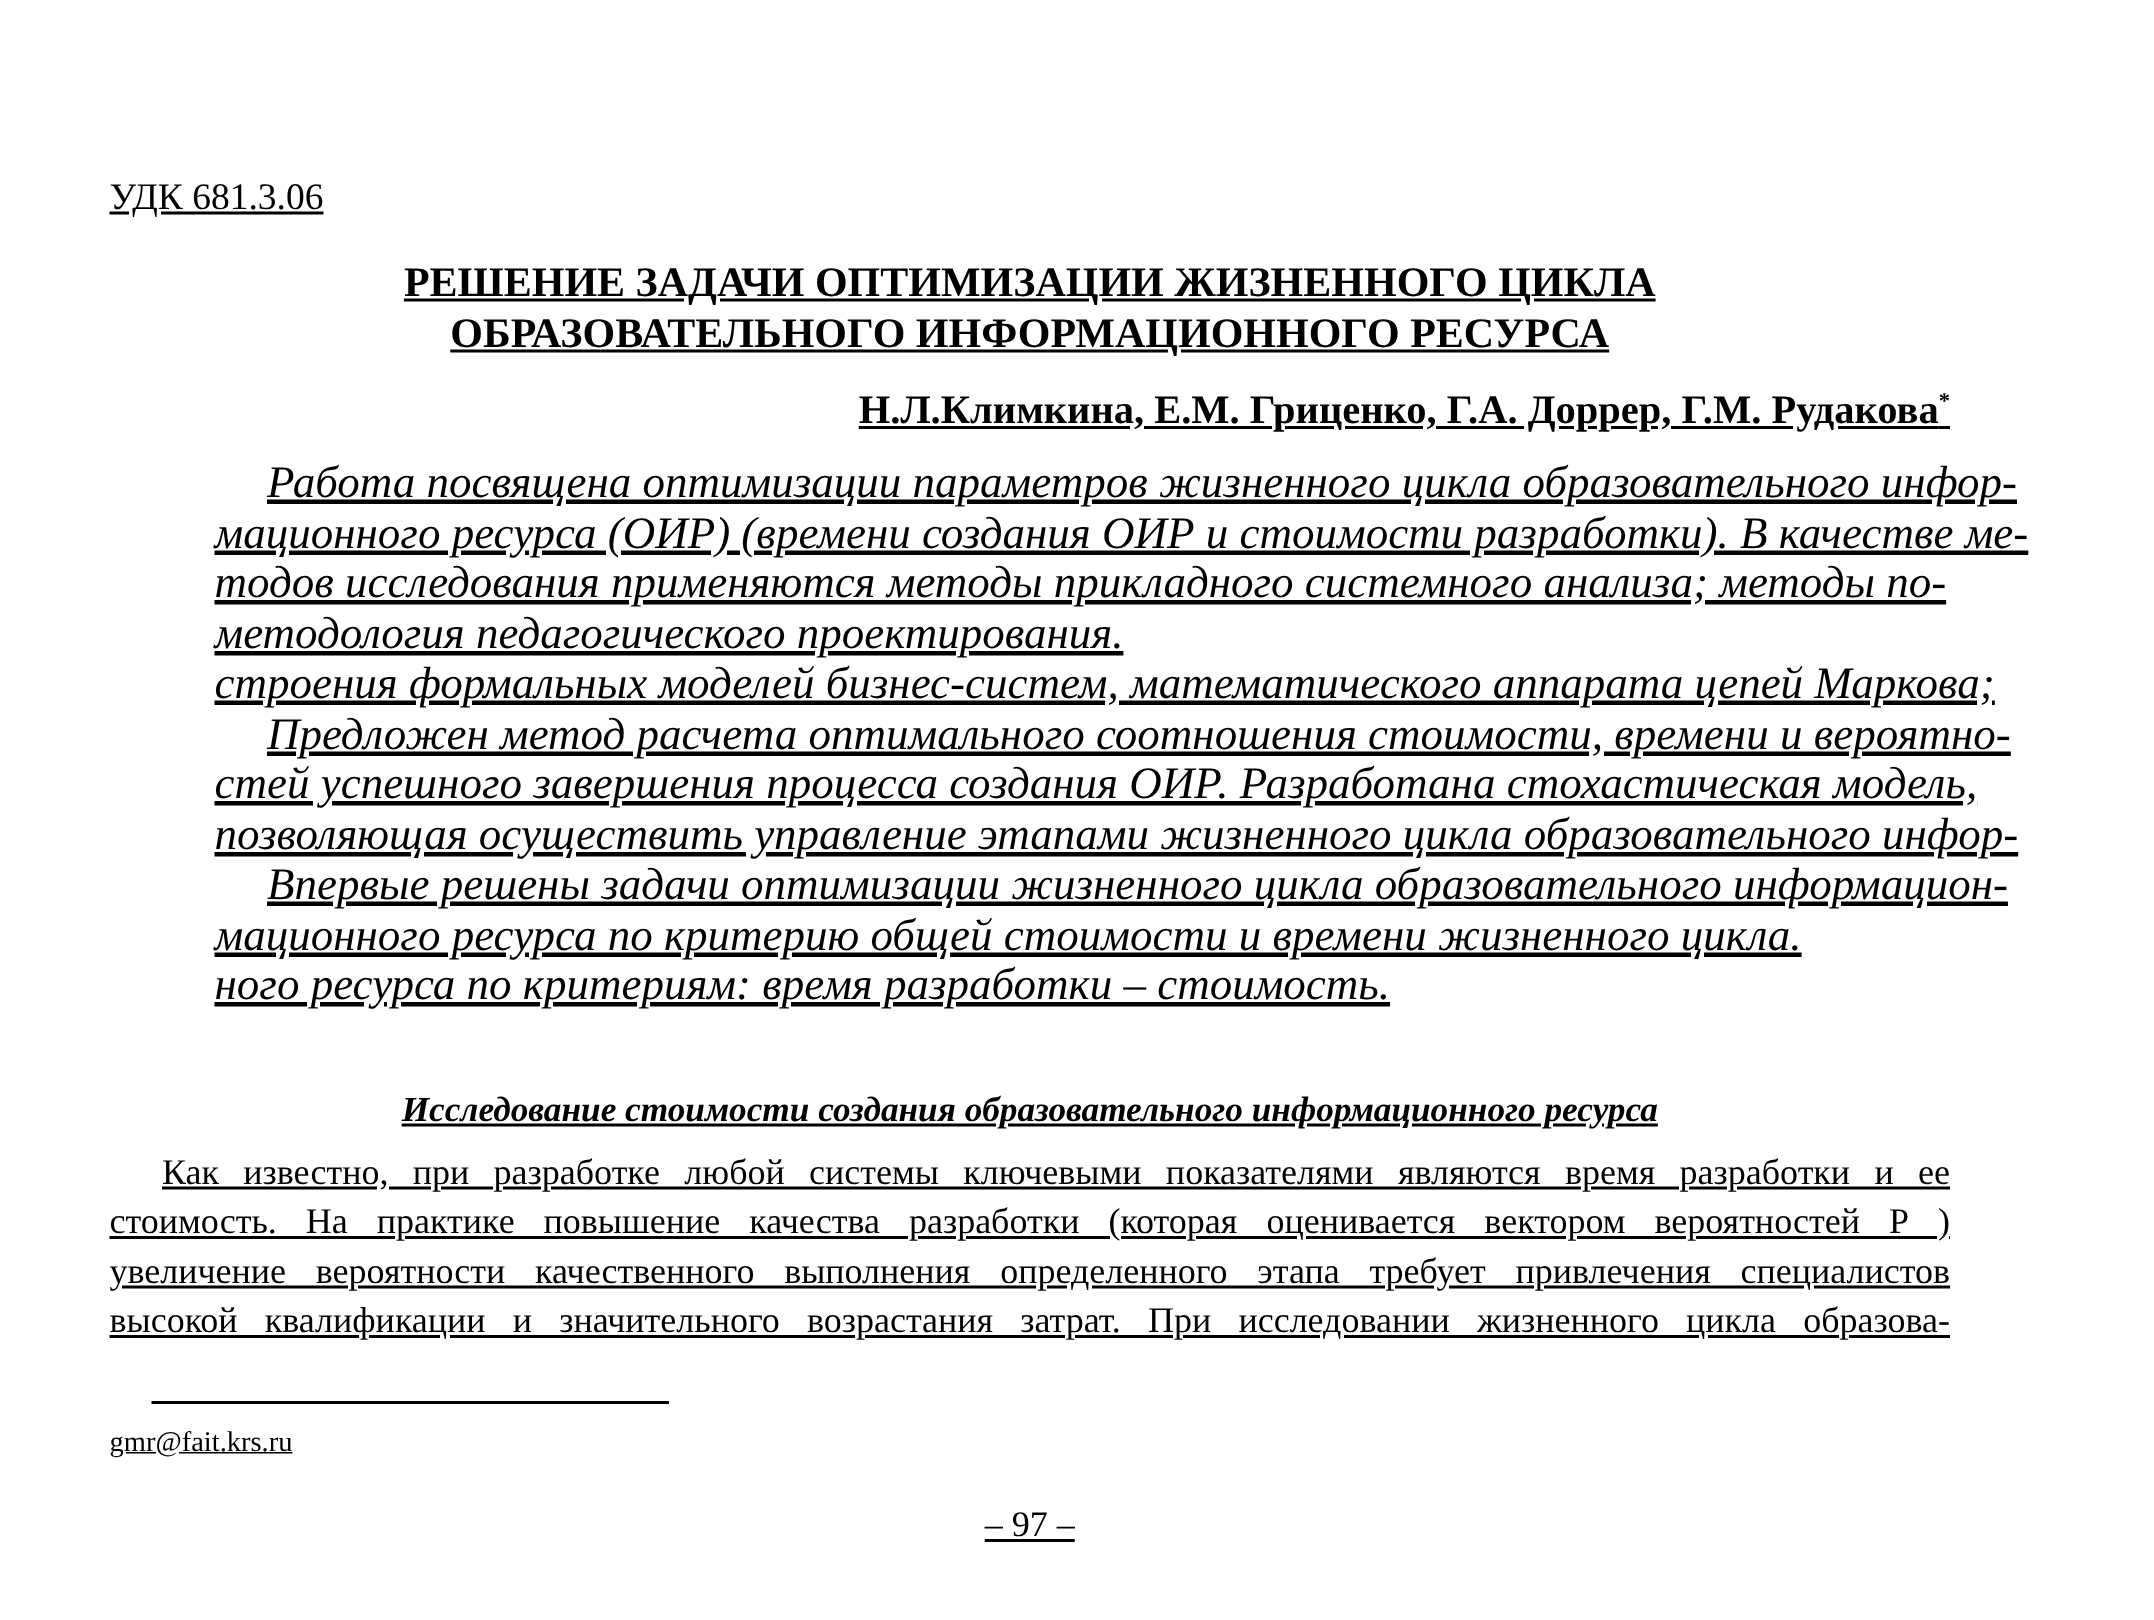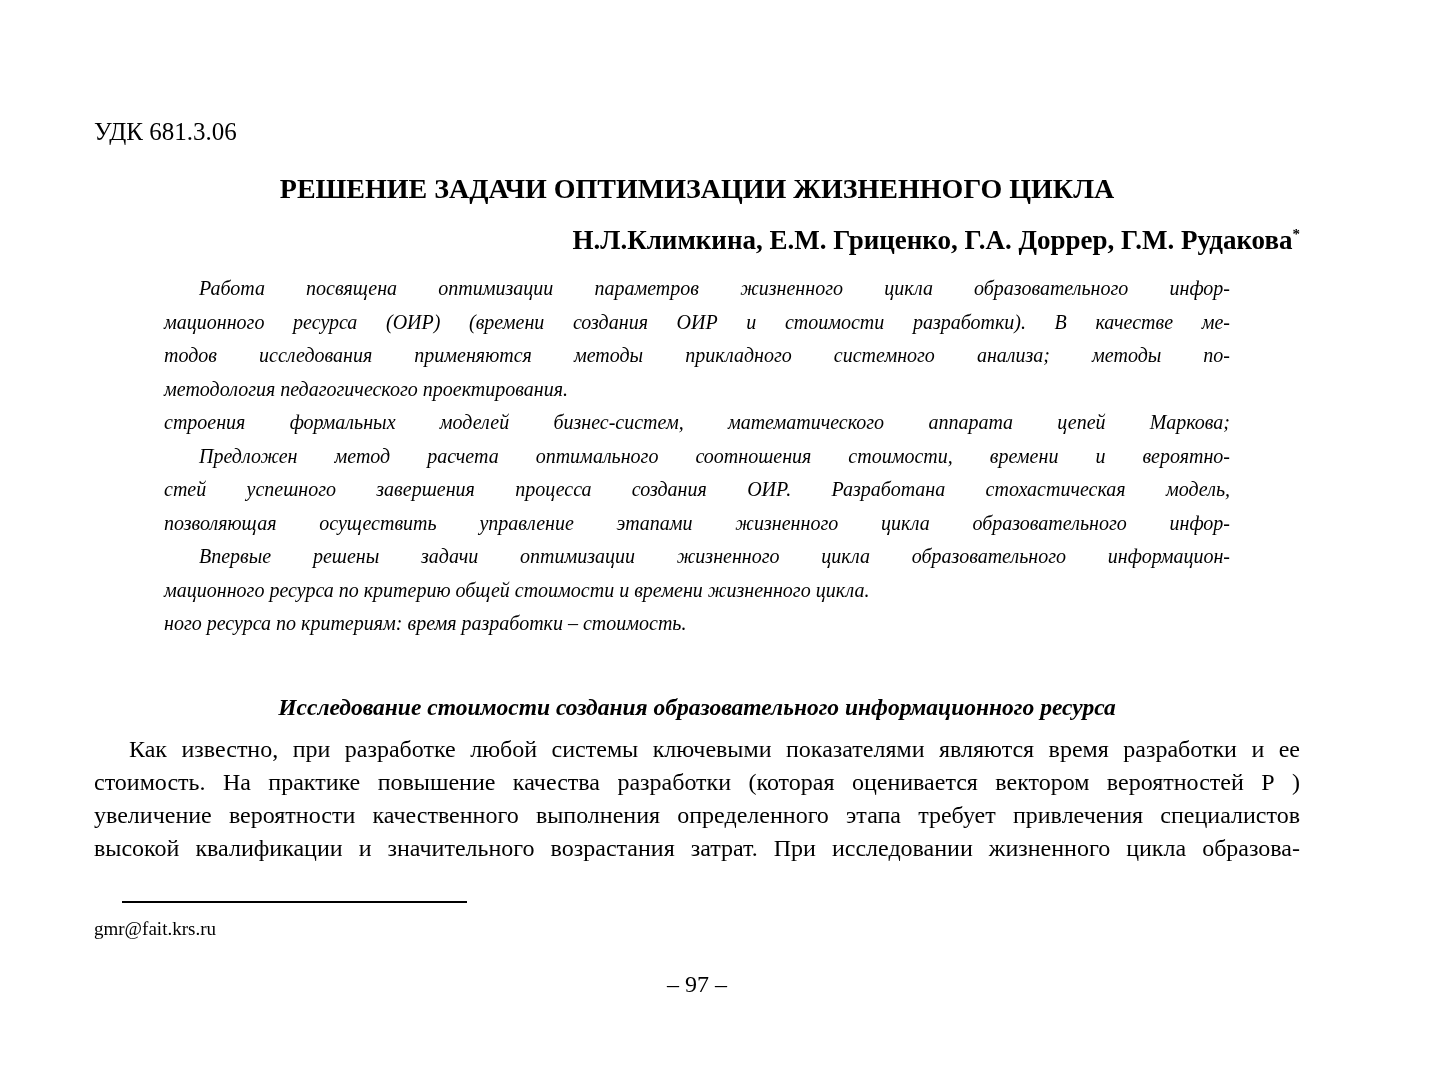--- a/index.html
+++ b/index.html
@@ -11,22 +11,23 @@
     width: 1436px;
     height: 1080px;
     font-family: "Liberation Serif", "DejaVu Serif", serif;
     color: #000000;
     overflow: hidden;
   }
   .page {
     box-sizing: border-box;
     width: 1436px;
     height: 1080px;
-    padding: 118px 136px 0 94px;
+    padding: 118px 136px 0 73px;
     position: relative;
+    text-decoration: underline;
   }
   .udc {
     font-size: 25px;
     line-height: 28px;
   }
   .title {
     margin-top: 26px;
     text-align: center;
     font-weight: bold;
     font-size: 28px;
@@ -39,21 +40,21 @@
     font-size: 27px;
     line-height: 32px;
   }
   .authors sup {
     font-size: 15px;
     vertical-align: super;
   }
   .abstract {
     margin: 16px 70px 12px 70px;
     font-style: italic;
-    font-size: 20px;
+    font-size: 30px;
     line-height: 33.5px;
   }
   .line {
     text-align: justify;
     text-align-last: justify;
     white-space: nowrap;
   }
   .abstract .line.last {
     text-align-last: left;
     white-space: normal;
@@ -111,20 +112,21 @@
 </style>
 </head>
 <body>
 
 <div class="page">
 
   <div class="udc">УДК 681.3.06</div>
 
   <div class="title">
     <div>РЕШЕНИЕ ЗАДАЧИ ОПТИМИЗАЦИИ ЖИЗНЕННОГО ЦИКЛА</div>
+    <div>ОБРАЗОВАТЕЛЬНОГО ИНФОРМАЦИОННОГО РЕСУРСА</div>
   </div>
 
   <div class="authors">
     <span>Н.Л.Климкина, Е.М. Гриценко, Г.А. Доррер, Г.М. Рудакова</span><sup>*</sup>
   </div>
 
   <div class="abstract">
       <div class="line first">Работа посвящена оптимизации параметров жизненного цикла образовательного инфор-</div>
       <div class="line">мационного ресурса (ОИР) (времени создания ОИР и стоимости разработки). В качестве ме-</div>
       <div class="line">тодов исследования применяются методы прикладного системного анализа; методы по-</div>

